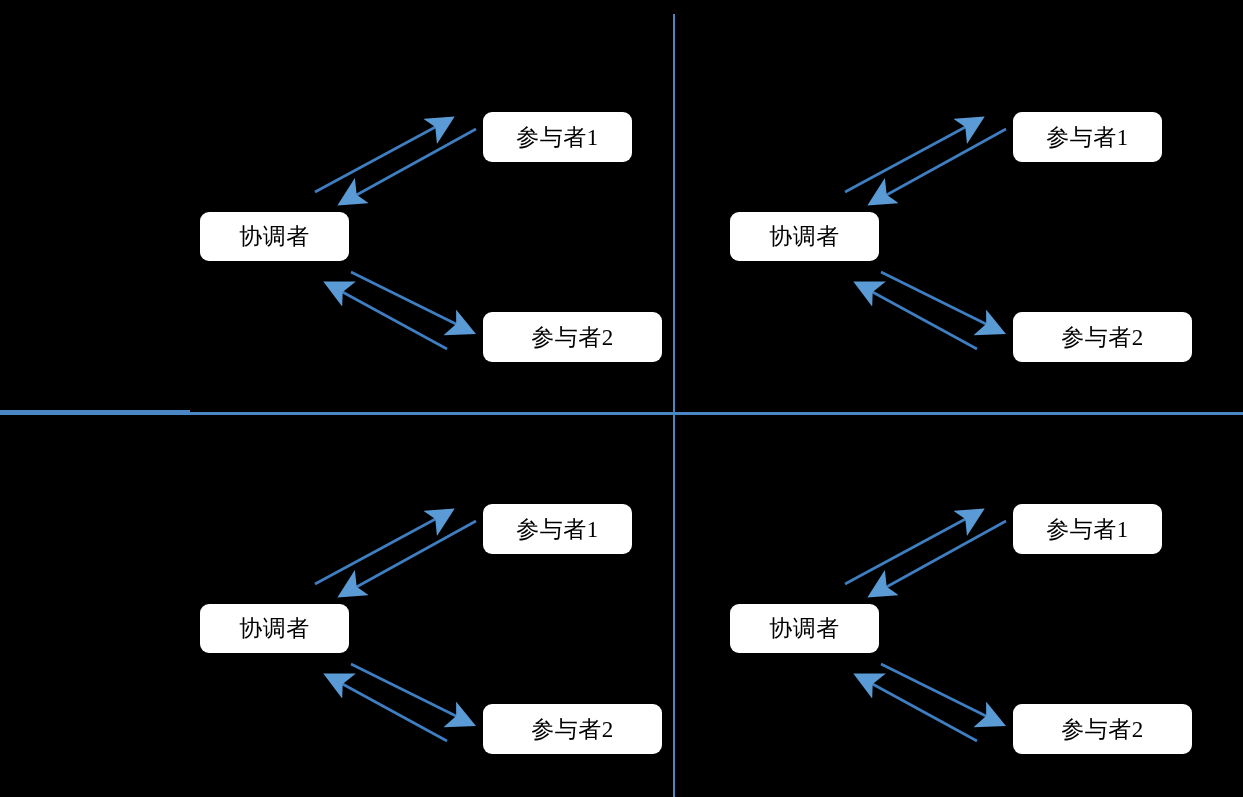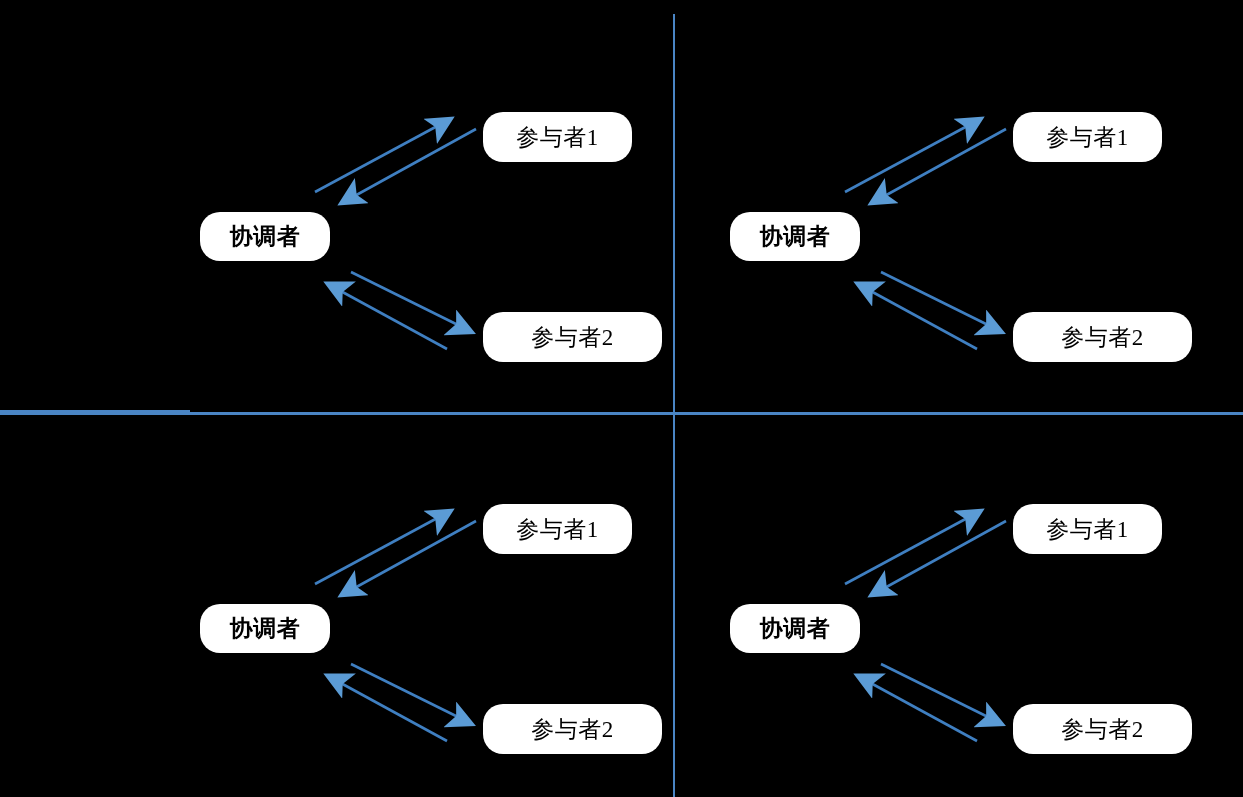--- a/index.html
+++ b/index.html
@@ -25,33 +25,33 @@
     height: 414px;
   }
   .q-tl { left: 0px;   top: 0px;   }
   .q-tr { left: 530px; top: 0px;   }
   .q-bl { left: 0px;   top: 392px; }
   .q-br { left: 530px; top: 392px; }
 
   .node {
     position: absolute;
     background: #ffffff;
-    border-radius: 20px;
+    border-radius: 9px;
     display: flex;
     align-items: center;
     justify-content: center;
     color: #000000;
     font-size: 23px;
     line-height: 1;
     letter-spacing: 0.5px;
     white-space: nowrap;
     z-index: 5;
     box-sizing: border-box;
   }
-  .node-coordinator { left: 200px; top: 212px; width: 130px; height: 49px; font-weight: bold; }
+  .node-coordinator { left: 200px; top: 212px; width: 149px; height: 49px; }
   .node-p1          { left: 483px; top: 112px; width: 149px; height: 50px; }
   .node-p2          { left: 483px; top: 312px; width: 179px; height: 50px; }
 
   .edges {
     position: absolute;
     left: 0;
     top: 0;
     width: 674px;
     height: 414px;
     z-index: 2;

